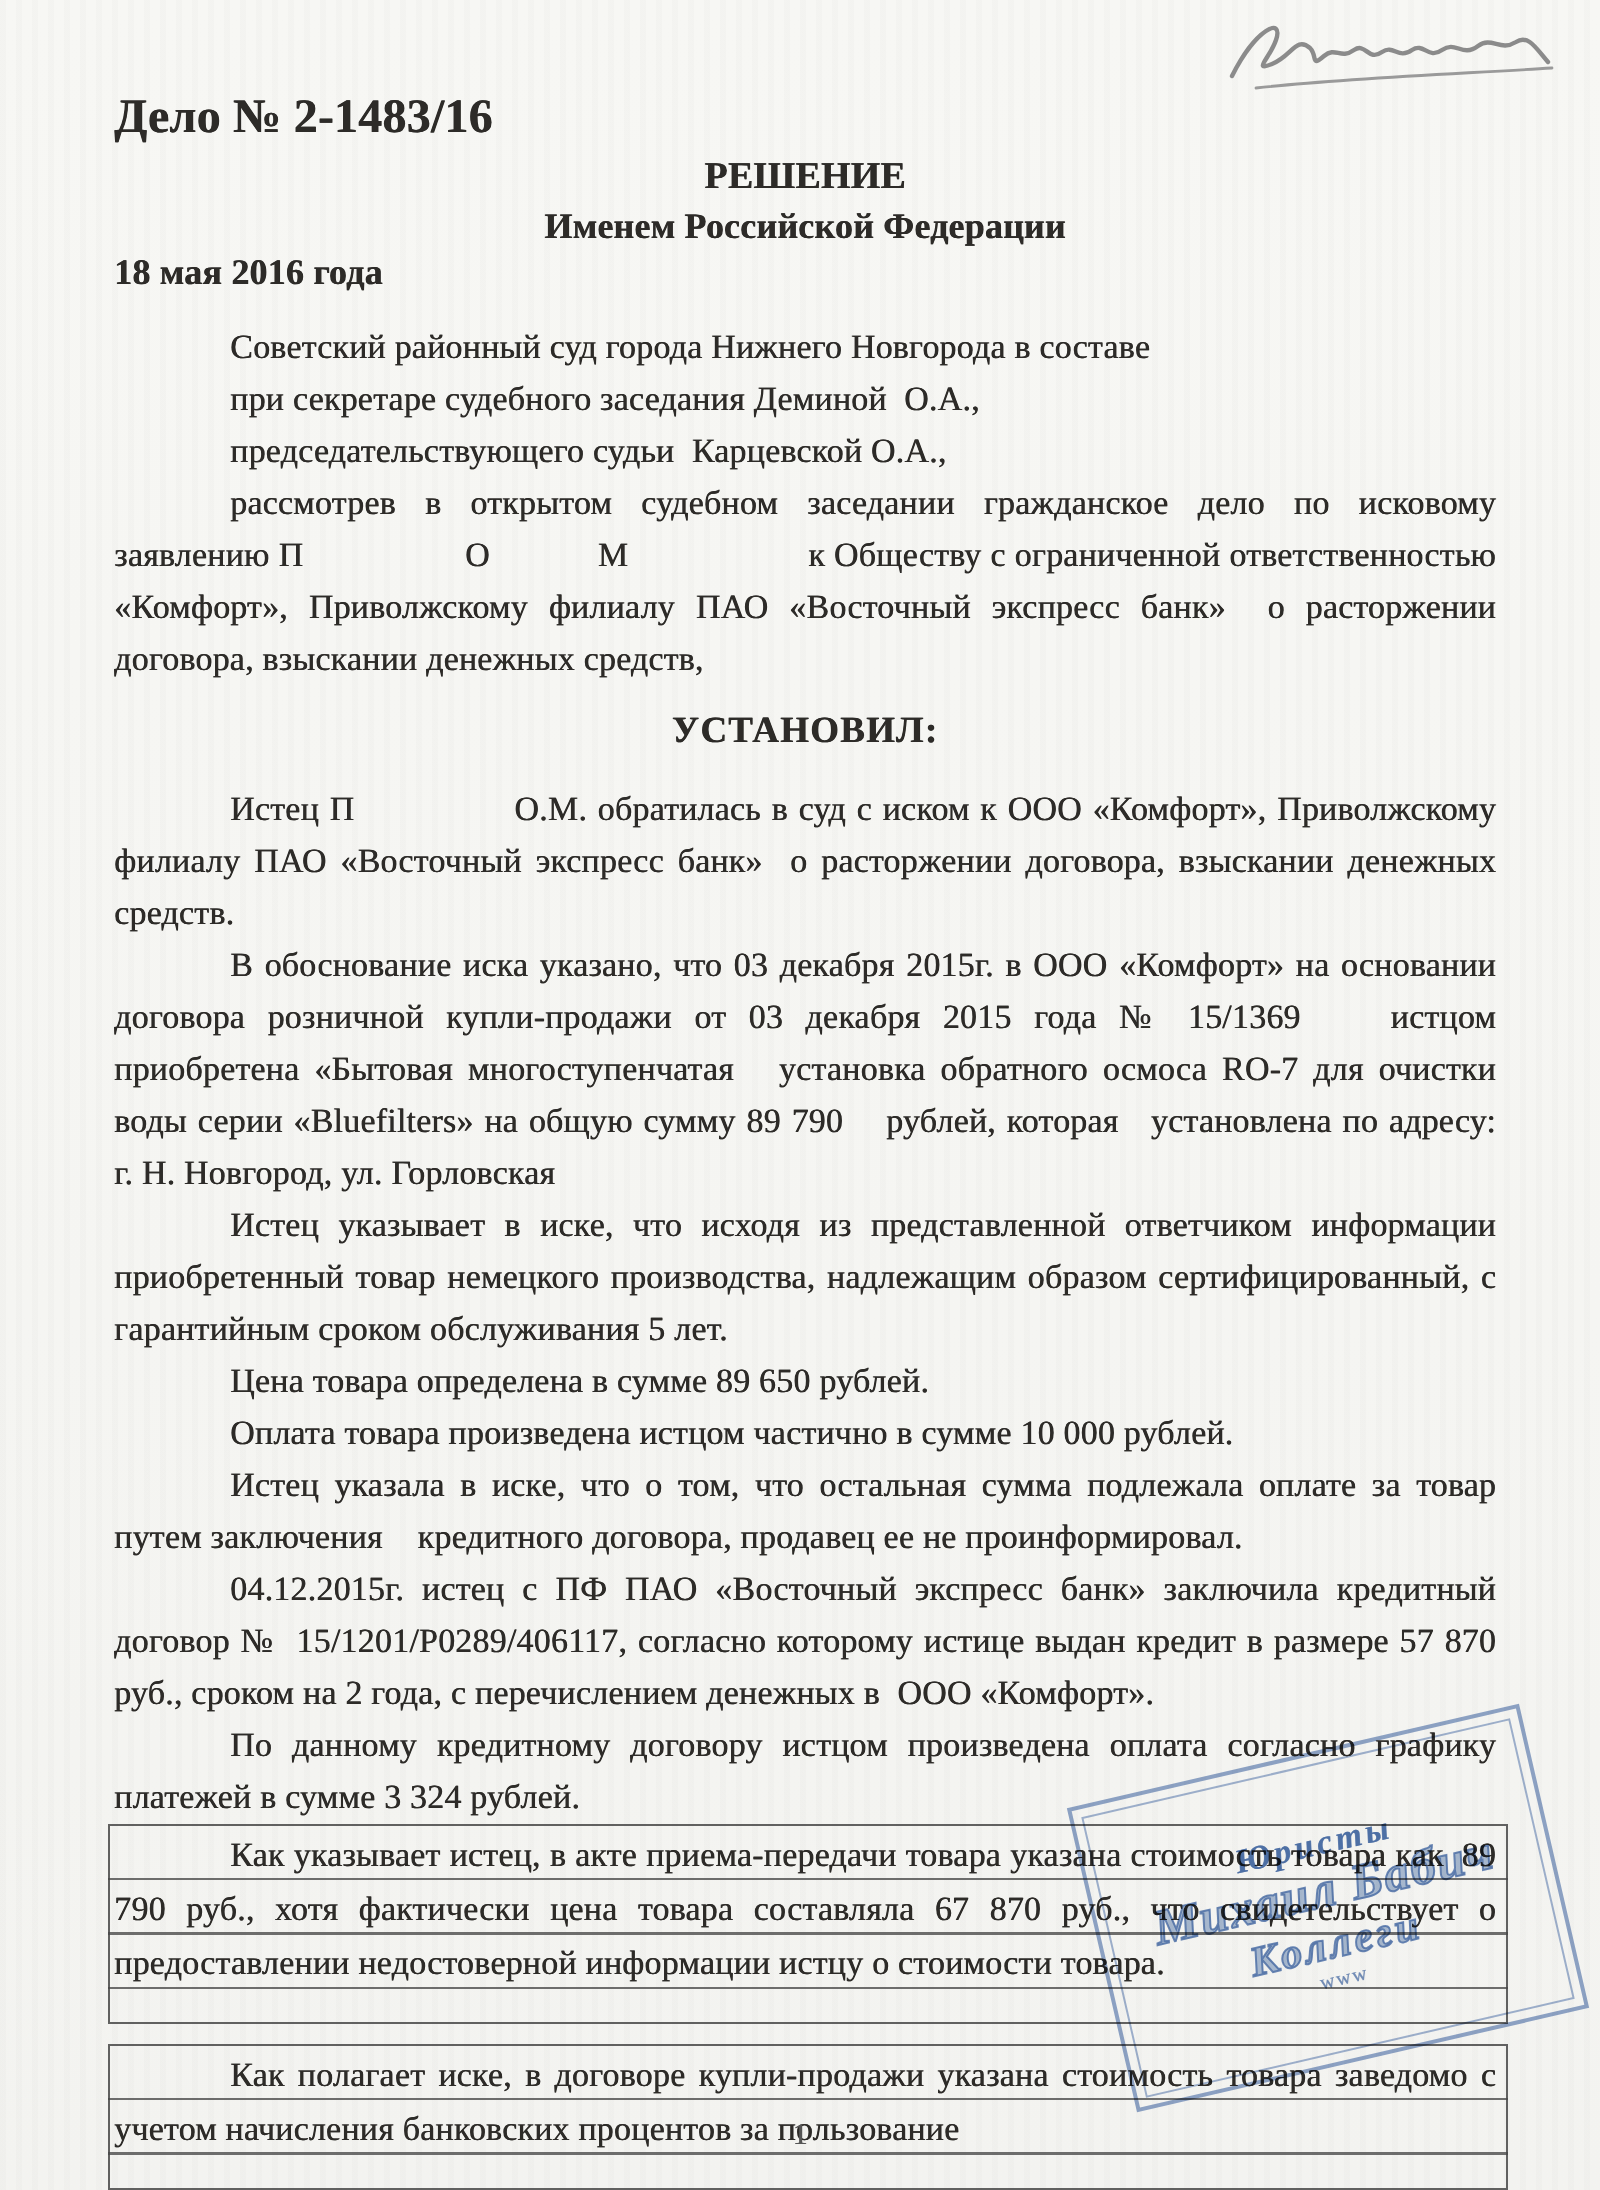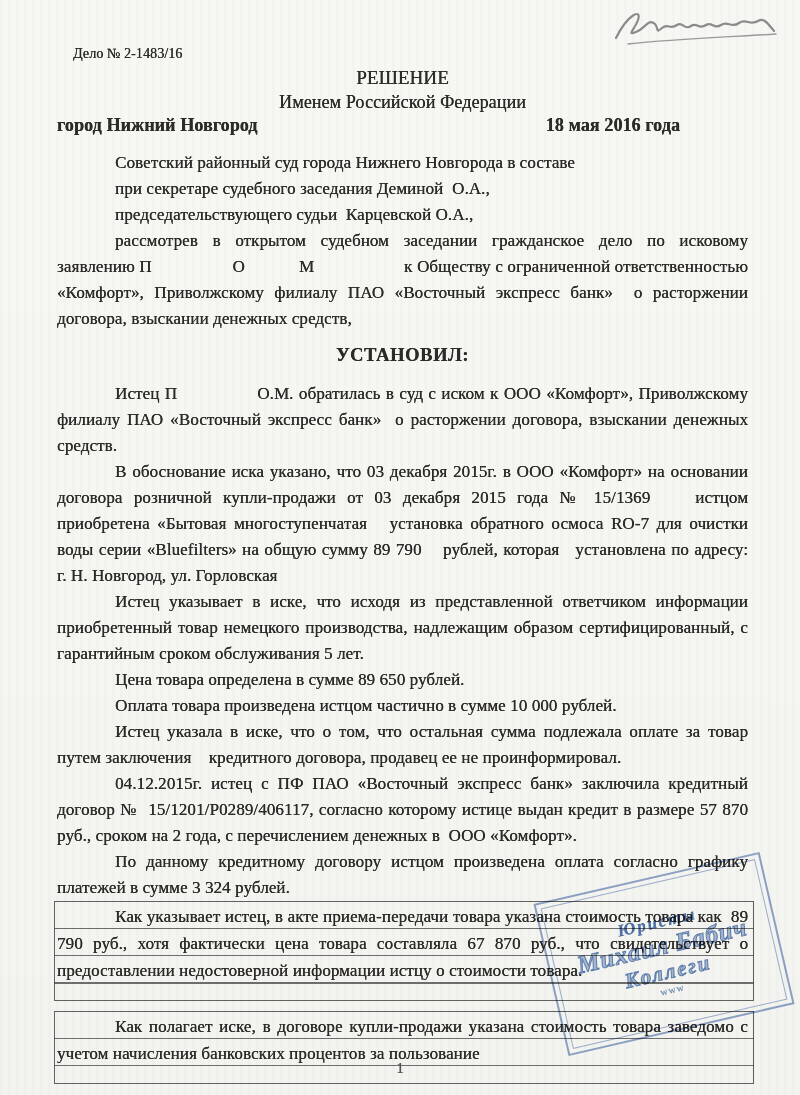--- a/index.html
+++ b/index.html
@@ -12,23 +12,23 @@
       repeating-linear-gradient(90deg, rgba(120,120,118,.028) 0 3px, rgba(255,255,255,0) 3px 8px),
       linear-gradient(180deg,#f7f7f4 0%,#f5f5f2 60%,#f3f3f0 100%);
     font-family:"Liberation Serif","DejaVu Serif",serif;
     font-size:17px;
     color:#2d2b28;
     padding:46px 52px 0 57px;
     overflow:hidden;
     text-shadow:0.25px 0 0 currentColor;
     letter-spacing:.1px;
   }
-  .case-number{font-weight:normal;font-size:14px;margin-bottom:4px;margin-left:16px;}
+  .case-number{font-weight:bold;font-size:24px;margin-bottom:4px;}
   .center{text-align:center;}
-  .bold{font-weight:normal;}
+  .bold{font-weight:bold;}
   .doc-title{font-size:19px;line-height:24px;}
   .doc-subtitle{font-size:18px;line-height:24px;}
   .city-date{display:flex;justify-content:space-between;font-weight:bold;font-size:18px;margin-top:1px;margin-bottom:14px;}
   .city-date .date{margin-right:68px;text-align:right;}
   .intro-line{line-height:26px;text-indent:58px;}
   .para{margin:0;line-height:26px;text-align:justify;text-indent:58px;}
   .heading{font-weight:bold;font-size:18.5px;text-align:center;margin:13px 0 15px 0;letter-spacing:.6px;}
   .boxed{
     border:1.6px solid rgba(70,70,70,.85);
     padding:1px 5px 16px 2px;
@@ -69,21 +69,20 @@
     <path d="M18 34 C30 10, 44 4, 40 16 C37 25, 28 32, 38 28 C48 24, 50 14, 57 20 C61 24, 57 30, 64 24 C70 19, 72 26, 79 21 C85 17, 86 27, 93 22 C99 18, 101 26, 108 21 C114 17, 116 26, 123 21 C130 16, 133 25, 141 19 C148 14, 152 22, 160 17 C166 13, 170 20, 176 27" stroke="#8b8b8b" stroke-width="2.2" stroke-linecap="round"></path>
     <path d="M30 40 C75 35, 130 33, 178 30" stroke="#9a9a9a" stroke-width="1.4" stroke-linecap="round"></path>
   </svg>
 
   <div class="case-number">Дело № 2-1483/16</div>
 
   <div class="center bold doc-title">РЕШЕНИЕ</div>
   <div class="center bold doc-subtitle">Именем Российской Федерации</div>
 
   <div class="city-date">
-    <span class="city">город Нижний Новгород</span>
     <span class="date">18 мая 2016 года</span>
   </div>
 
   <div>
 
       <div class="intro-line">Советский районный суд города Нижнего Новгорода в составе</div>
 
       <div class="intro-line">при секретаре судебного заседания Деминой&nbsp; О.А.,</div>
 
       <div class="intro-line">председательствующего судьи&nbsp; Карцевской О.А.,</div>

